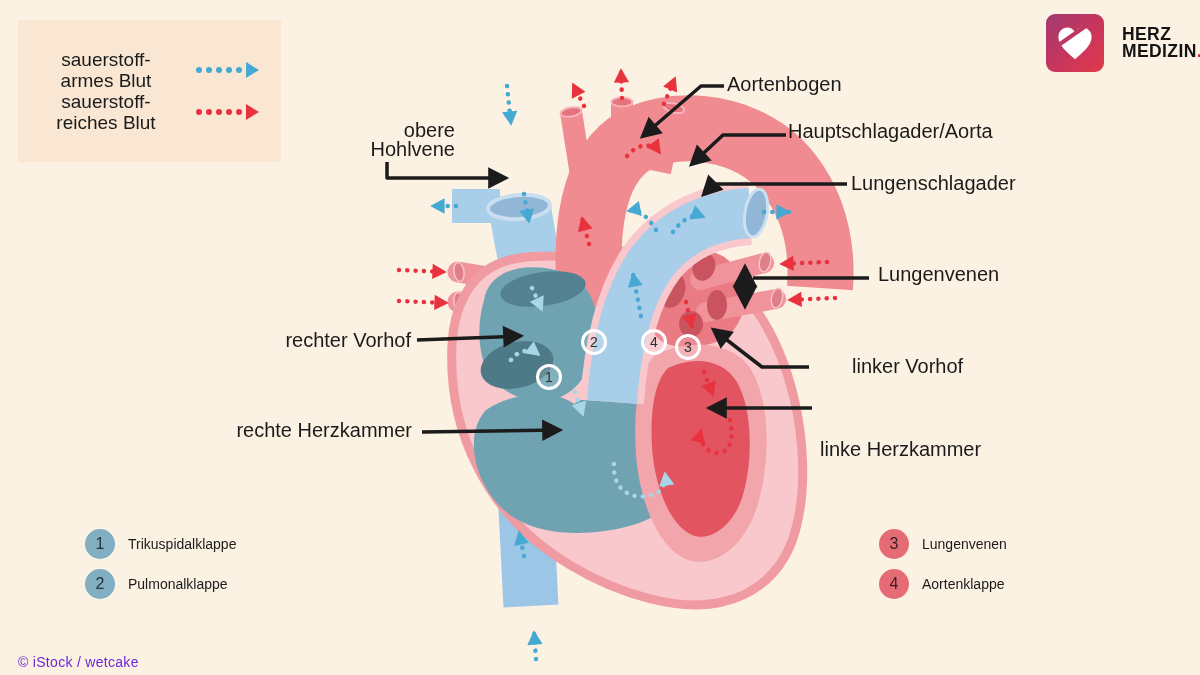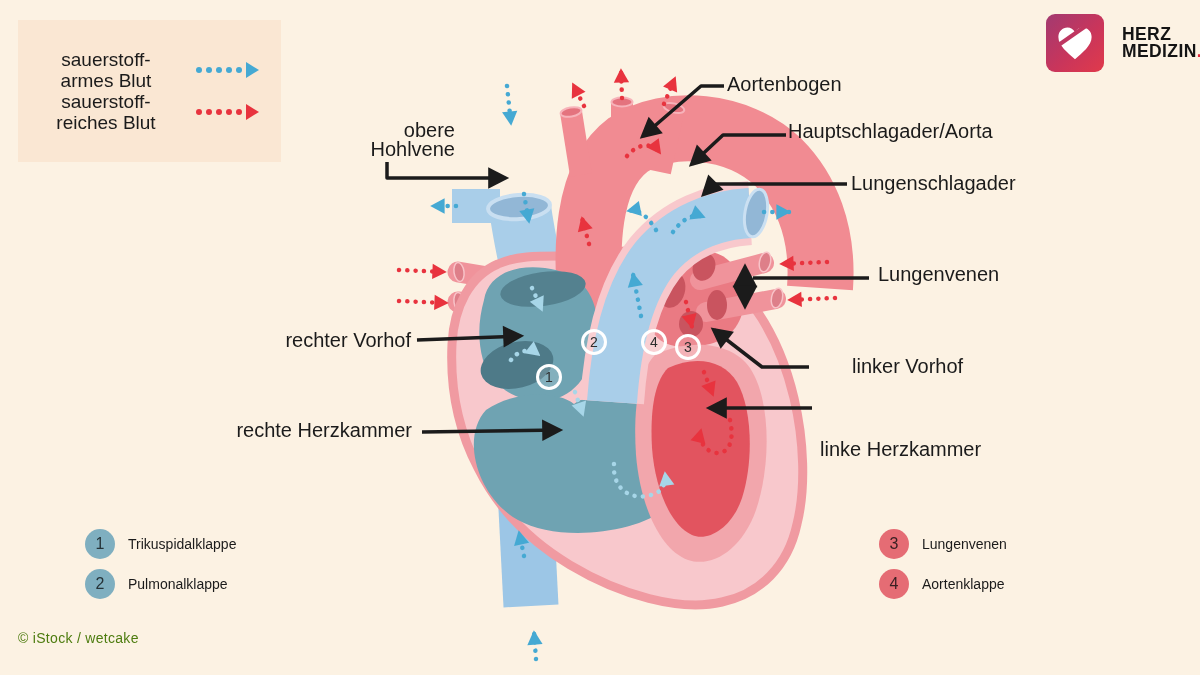--- a/index.html
+++ b/index.html
@@ -36,21 +36,21 @@
     font-size:14px;color:#2e2e2e;}
 
   
   .valve-row{position:absolute;display:flex;align-items:center;gap:13px;}
   .valve-circle{width:30px;height:30px;border-radius:50%;display:flex;align-items:center;justify-content:center;
     font-size:16px;}
   .valve-circle.teal{background:#7FAFC0;color:#263338;}
   .valve-circle.redc{background:#E56C74;color:#391f22;}
   .valve-label{font-size:14px;color:#1B1B1B;}
 
-  .credit{position:absolute;left:18px;top:630px;font-size:14px;color:#4d7c0f;letter-spacing:.3px;}
+  .credit{position:absolute;left:18px;top:654px;font-size:14px;color:#6d28d9;letter-spacing:.3px;}
 </style>
 </head>
 <body>
 
 <div class="stage">
 
   <svg class="art" width="1200" height="675" viewBox="0 0 1200 675">
     <defs>
       <marker id="ahBlack" markerWidth="7.5" markerHeight="7.5" refX="5.2" refY="3.5" orient="auto-start-reverse">
         <path d="M0.4,0.4 L6.4,3.5 L0.4,6.6 Z" fill="#1b1b1b"></path>

